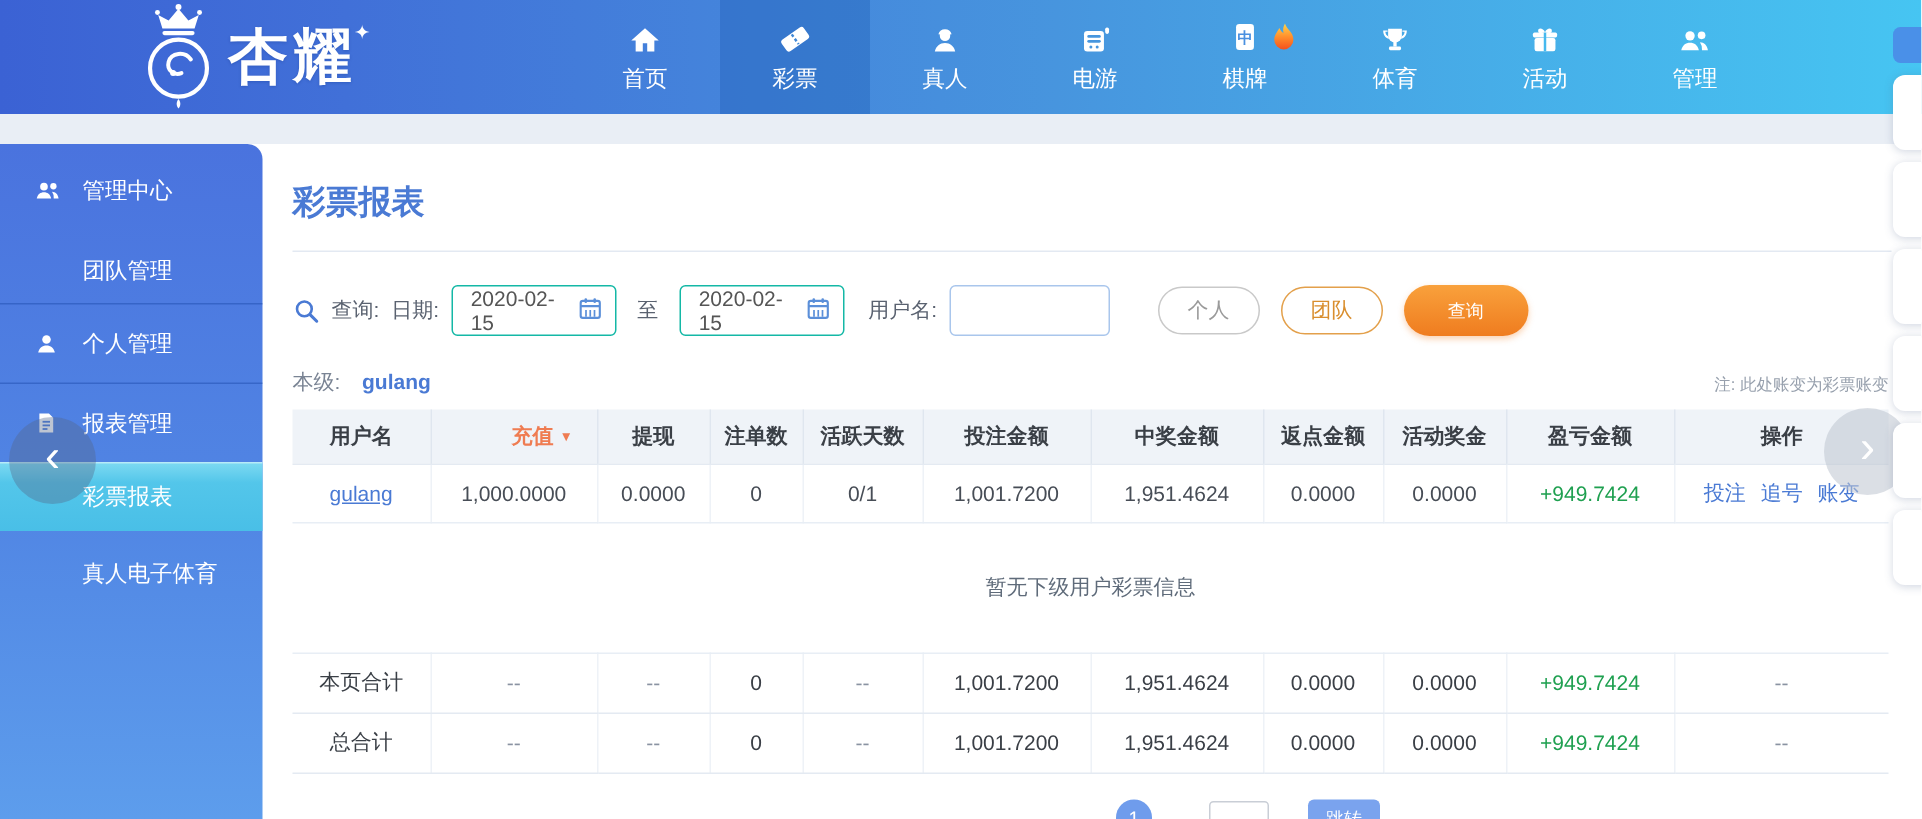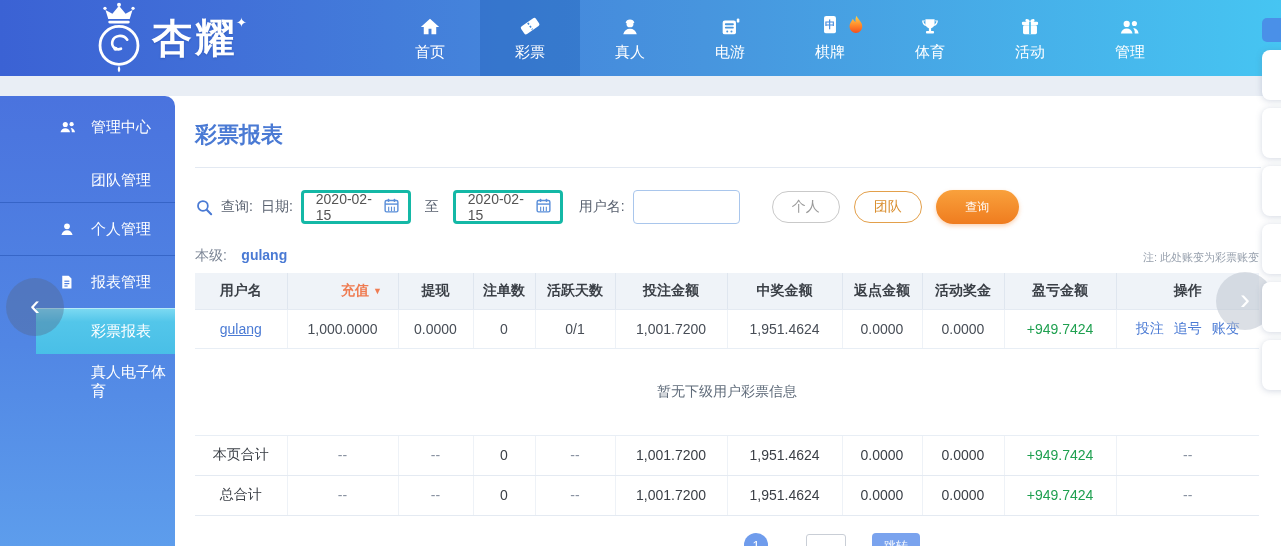--- a/index.html
+++ b/index.html
@@ -22,21 +22,21 @@
   .nav-icon { height:24px; display:flex; align-items:flex-end; }
   .flame { position:absolute; left:62px; top:13px; }
 
   
   .strip { position:absolute; left:0; top:76px; width:1281px; height:20px; background:#e9eef5; }
 
   
   .sidebar { position:absolute; left:0; top:96px; width:175px; height:450px;
              background:linear-gradient(180deg,#4a73de 0%,#5186e4 55%,#5d9dec 100%);
              border-top-right-radius:10px; z-index:5; }
-  .side-item { display:flex; align-items:center; color:#fff; font-size:15px; cursor:pointer;margin-left:36px; }
+  .side-item { display:flex; align-items:center; color:#fff; font-size:15px; cursor:pointer; }
   .side-item .side-ic { width:20px; margin:0 13px 0 22px; display:flex; }
   .side-sub { padding-left:55px; }
   .sd-1 { height:62px; } .sd-2 { height:44px; } .sd-3 { height:52px; } .sd-4 { height:52px; }
   .sd-5 { height:46px; } .sd-6 { height:56px; }
   .side-div { border-top:1px solid rgba(27,74,168,.45); }
   .side-item.active { background:linear-gradient(180deg,#7edaf2 0%,#53c6ea 30%,#49bfe7 100%);
                       box-shadow:inset 0 1px 0 rgba(255,255,255,.45); }
   .collapse-btn { position:absolute; left:6px; top:278px; width:58px; height:58px; border-radius:50%;
                   background:rgba(84,102,138,.38); color:#fff; font-size:30px; display:flex;
                   align-items:center; justify-content:center; z-index:15; cursor:pointer; padding-bottom:4px;}
@@ -46,21 +46,21 @@
 
   
   .main { position:absolute; left:175px; top:96px; width:1106px; height:450px; background:#fff; }
   .page-title { position:absolute; left:20px; top:24px; font-size:22px; font-weight:bold; color:#4a7ad4; }
   .title-div { position:absolute; left:20px; top:71px; width:1066px; border-top:1px solid #e3e9f2; }
 
   .query { position:absolute; left:20px; top:94px; width:1066px; height:34px;
            display:flex; align-items:center; font-size:14px; color:#5a6270; }
   .q-ic { margin-right:7px; display:flex; }
   .q-lbl { margin-right:8px; }
-  .date-box { width:110px; height:34px; border:3px solid #14b8a6; border-radius:4px; display:flex;
+  .date-box { width:110px; height:34px; border:1px solid #14b8a6; border-radius:4px; display:flex;
               align-items:center; padding:0 8px 0 12px; color:#555; background:#fff; cursor:pointer; }
   .date-box .dval { flex:1; font-size:14px; }
   .zhi { margin:0 14px; }
   .uname-ip { width:107px; height:34px; border:1px solid #a9c6ec; border-radius:4px; padding:0 8px;
               font-size:14px; color:#444; outline:none; }
   .btn-group { display:flex; align-items:center; margin-left:32px; gap:14px; }
   .pill { height:32px; border-radius:16px; background:#fff; font-size:14px; cursor:pointer; padding:0 19px; }
   .pill.gray { border:1px solid #c9c9c9; color:#9a9a9a; }
   .pill.orange { border:1px solid #e3a04b; color:#d98e2e; }
   .pill.solid { border:none; width:83px; height:34px; border-radius:17px; color:#fff; font-size:12px;

